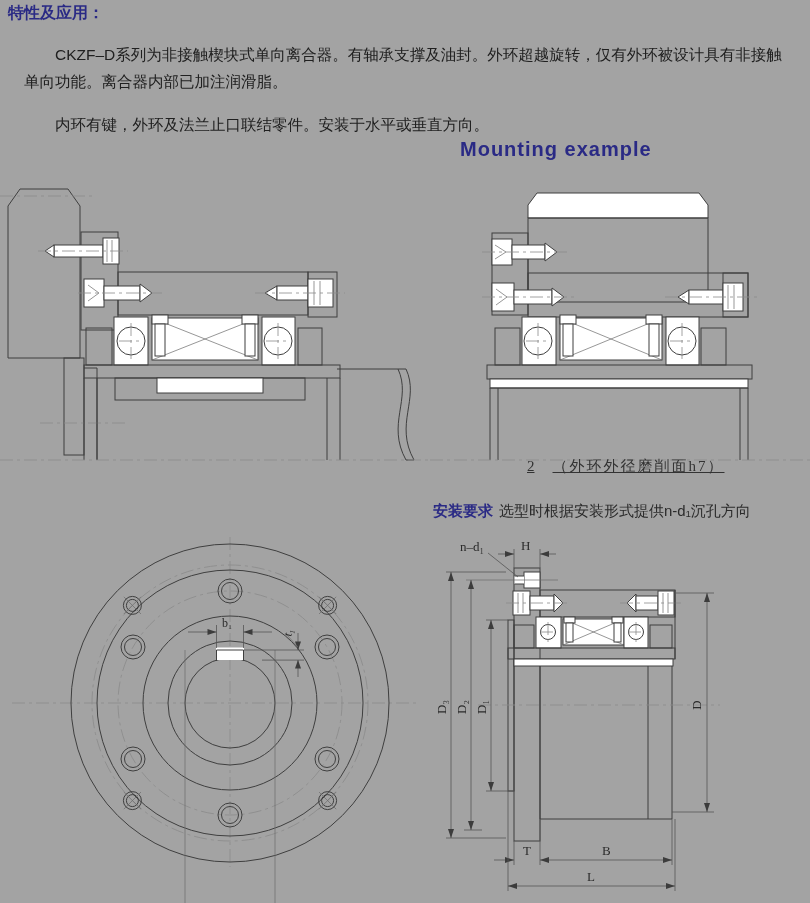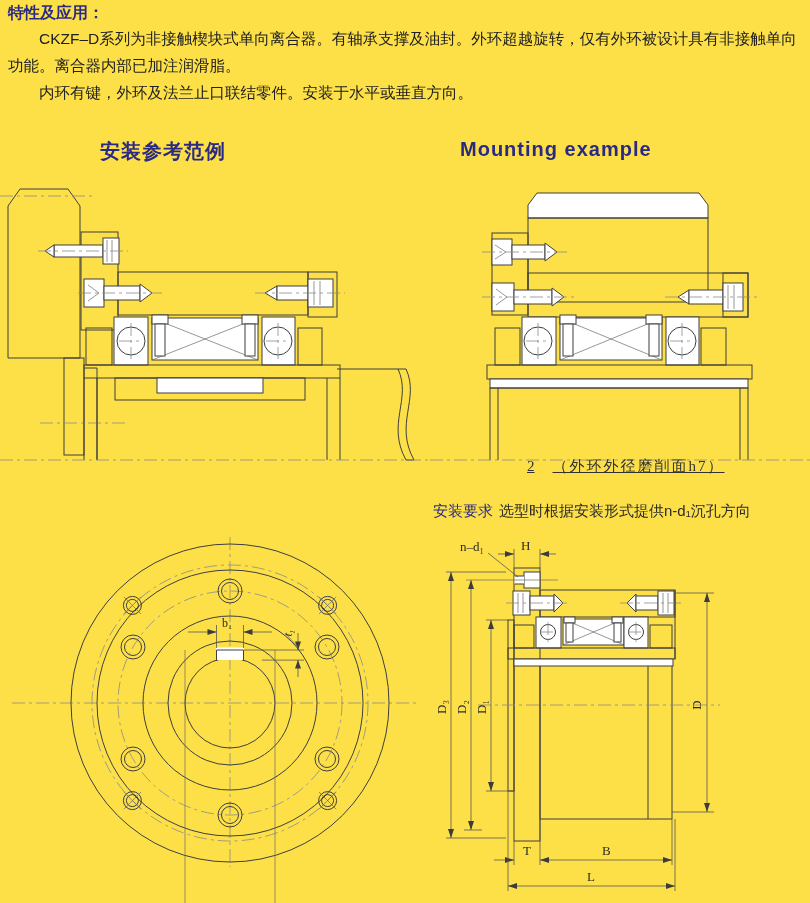--- a/index.html
+++ b/index.html
@@ -1,27 +1,27 @@
 <!DOCTYPE html>
 <html><head>
 <meta charset="utf-8">
 <style>
   html,body{margin:0;padding:0;background:#ffffff;}
-  .page{position:relative;width:810px;height:903px;background:#fde047;overflow:hidden;
+  .page{position:relative;width:810px;height:903px;background:#a3a3a3;overflow:hidden;
         font-family:"Liberation Sans","DejaVu Sans",sans-serif;}
   .features-header{position:absolute;left:8px;top:3px;font-size:16px;font-weight:bold;color:#2a2a85;}
   .bodytext{position:absolute;left:8px;top:25px;width:795px;font-size:15.5px;line-height:27px;
             color:#202020;font-weight:500;}
-  .bodytext p{margin:0;text-indent:2em;}
+  .bodytext p{margin:16px;text-indent:2em;}
   .sec-title{position:absolute;font-size:20px;font-weight:bold;color:#2a2a85;letter-spacing:1px;}
   .cap{position:absolute;font-family:"Liberation Serif","DejaVu Serif",serif;font-size:15px;color:#333;}
   .cap .num{margin-right:18px;}
   .cap .ctext{letter-spacing:2px;}
   .mnote{position:absolute;left:433px;top:502px;font-size:15px;color:#2b2b2b;}
-  .mnote .mlabel{font-weight:normal;color:#2a2a85;margin-right:6px;}
+  .mnote .mlabel{font-weight:bold;color:#2a2a85;margin-right:6px;}
   svg{position:absolute;}
   .oln{stroke:#3f3f3f;stroke-width:1;fill:none;}
   .wht{stroke:#3f3f3f;stroke-width:1;fill:#ffffff;}
   .thin{stroke:#6a6a6a;stroke-width:0.7;fill:none;}
   .cl{stroke:#8a8a8a;stroke-width:0.8;fill:none;stroke-dasharray:13 4 3 4;}
   .dim{stroke:#555;stroke-width:0.8;fill:none;}
   .ah{fill:#3c3c3c;stroke:none;}
   text.dlab{font-family:"Liberation Serif","DejaVu Serif",serif;font-size:13px;fill:#2b2b2b;}
   text.dlab2{font-family:"Liberation Serif","DejaVu Serif",serif;font-size:12px;fill:#2b2b2b;}
 </style>
@@ -30,21 +30,20 @@
 
 <div class="page">
 
   <div class="features-header">特性及应用：</div>
 
   <div class="bodytext">
     <p>CKZF–D系列为非接触楔块式单向离合器。有轴承支撑及油封。外环超越旋转，仅有外环被设计具有非接触单向功能。离合器内部已加注润滑脂。</p>
     <p>内环有键，外环及法兰止口联结零件。安装于水平或垂直方向。</p>
   </div>
 
-  <div class="sec-title" style="left:100px;top:138px;">安装参考范例</div>
   <div class="sec-title" style="left:460px;top:138px;">Mounting example</div>
 
   <svg style="left:0;top:172px;" width="430" height="290" viewBox="0 0 430 290">
     <defs>
       <pattern id="f1" width="6" height="6" patternTransform="rotate(45)" patternUnits="userSpaceOnUse">
         <line x1="0" y1="0" x2="0" y2="6" stroke="#777" stroke-width="0.8"></line>
       </pattern>
       <pattern id="c1" width="11" height="11" patternTransform="rotate(45)" patternUnits="userSpaceOnUse">
         <line x1="0" y1="0" x2="0" y2="11" stroke="#777" stroke-width="0.9"></line>
       </pattern>

